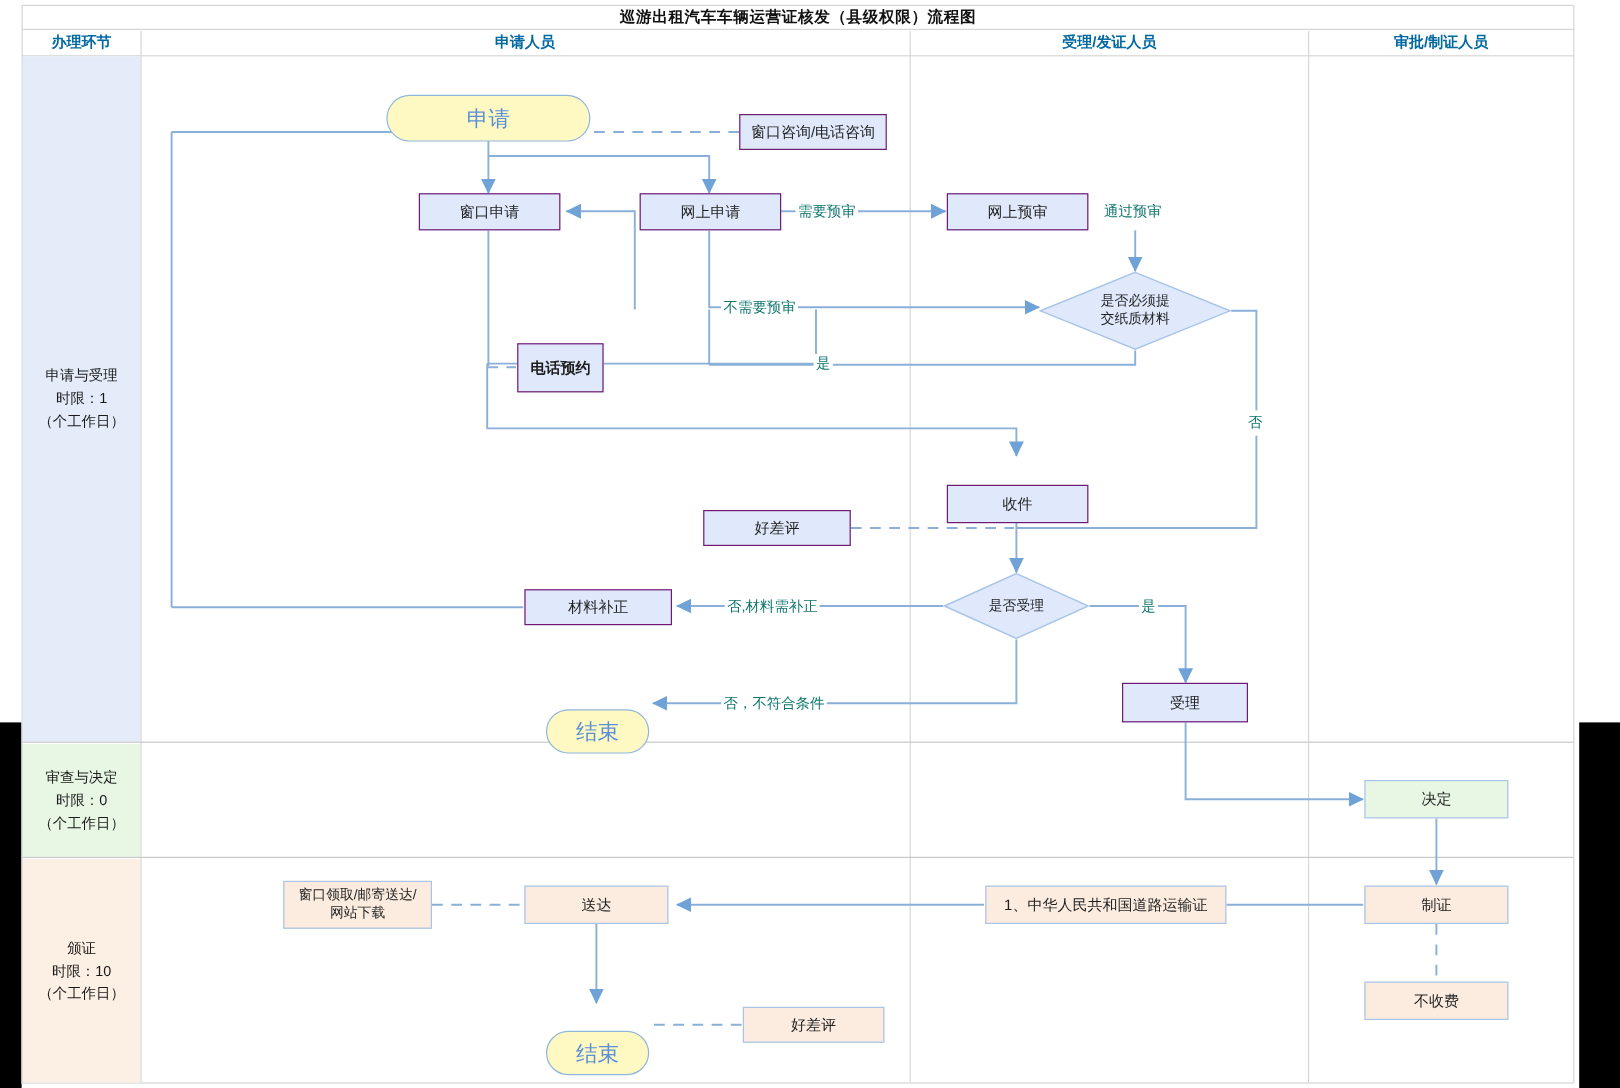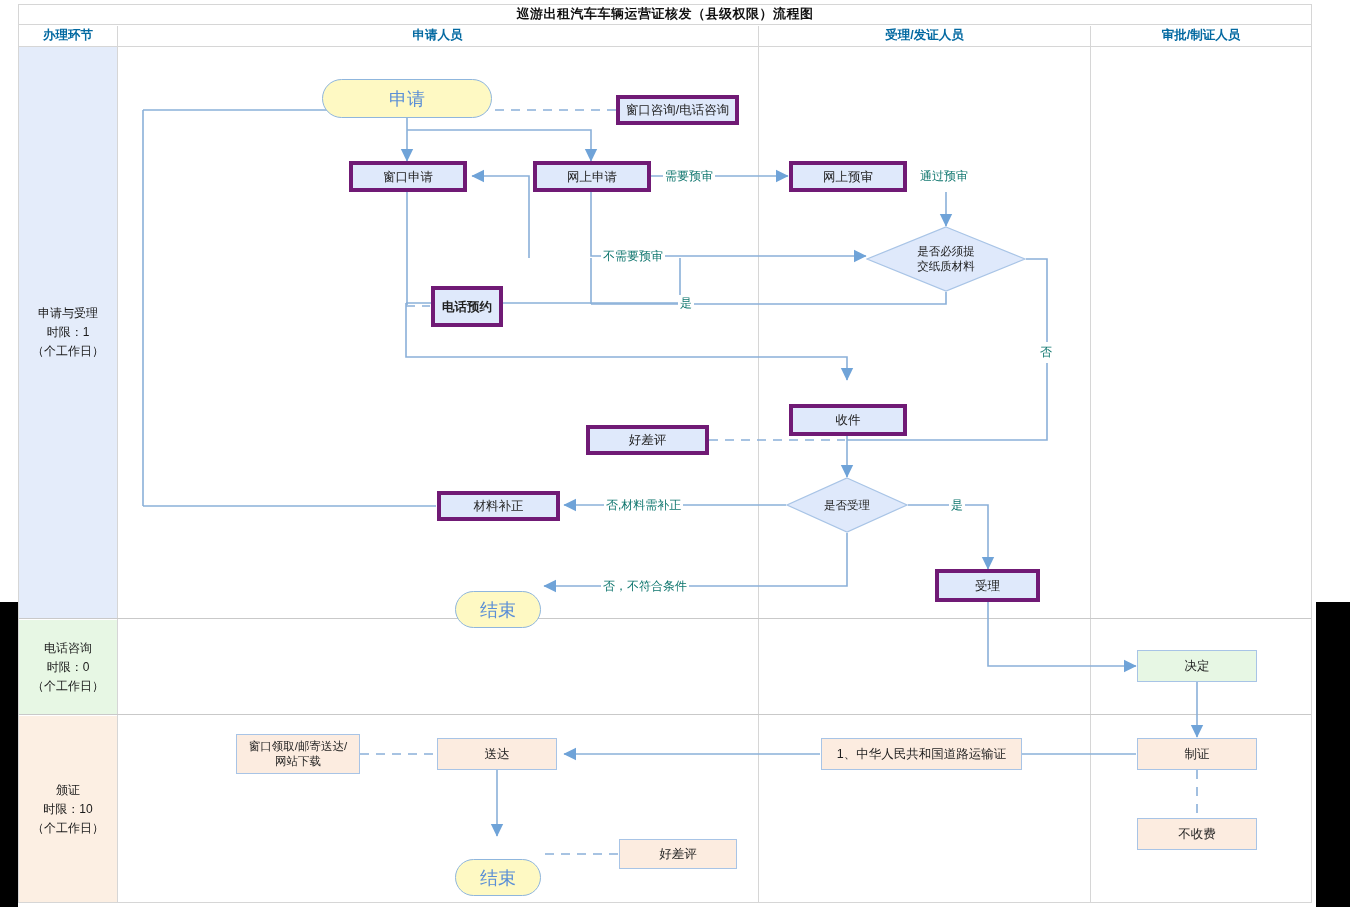--- a/index.html
+++ b/index.html
@@ -46,21 +46,21 @@
 
   
   .hdiv{position:absolute;left:19px;width:1292px;height:1px;background:#c9c9c9;}
 
   
   #wires{position:absolute;left:0;top:0;width:1350px;height:907px;}
 
   
   .node{position:absolute;box-sizing:border-box;display:flex;align-items:center;
         justify-content:center;text-align:center;font-size:12.5px;line-height:16px;}
-  .blue{background:#dfe9fb;border:4px solid #701a75;color:#1f1f1f;}
+  .blue{background:#dfe9fb;border:1px solid #701a75;color:#1f1f1f;}
   .green{background:#e7f7e4;border:1px solid #a8c4e6;color:#1f1f1f;}
   .peach{background:#fcece0;border:1px solid #a8c4e6;color:#1f1f1f;}
   .term{background:#fef9c3;border:1px solid #8fb6dd;border-radius:22px;
         color:#5b8fd6;font-size:18px;margin-top:23px;}
   .diamond-wrap{position:absolute;display:flex;align-items:center;justify-content:center;
         text-align:center;font-size:11.5px;line-height:15px;color:#1f1f1f;}
   .diamond-wrap span{position:relative;z-index:2;}
 
   .elabel{position:absolute;font-size:12px;color:#0f766e;white-space:nowrap;
           background:#fff;padding:0 2px;}
@@ -97,21 +97,21 @@
 
   <div class="hdiv" style="top:618px;"></div>
   <div class="hdiv" style="top:714px;"></div>
 
   <div class="lanelabel" id="lane1lbl">
     <div>申请与受理</div>
     <div>时限：1</div>
     <div>（个工作日）</div>
   </div>
   <div class="lanelabel" id="lane2lbl">
-    <div>电话咨询</div>
+    <div>审查与决定</div>
     <div>时限：0</div>
     <div>（个工作日）</div>
   </div>
   <div class="lanelabel" id="lane3lbl">
     <div>颁证</div>
     <div>时限：10</div>
     <div>（个工作日）</div>
   </div>
 
   <svg id="wires" viewBox="0 0 1350 907">

